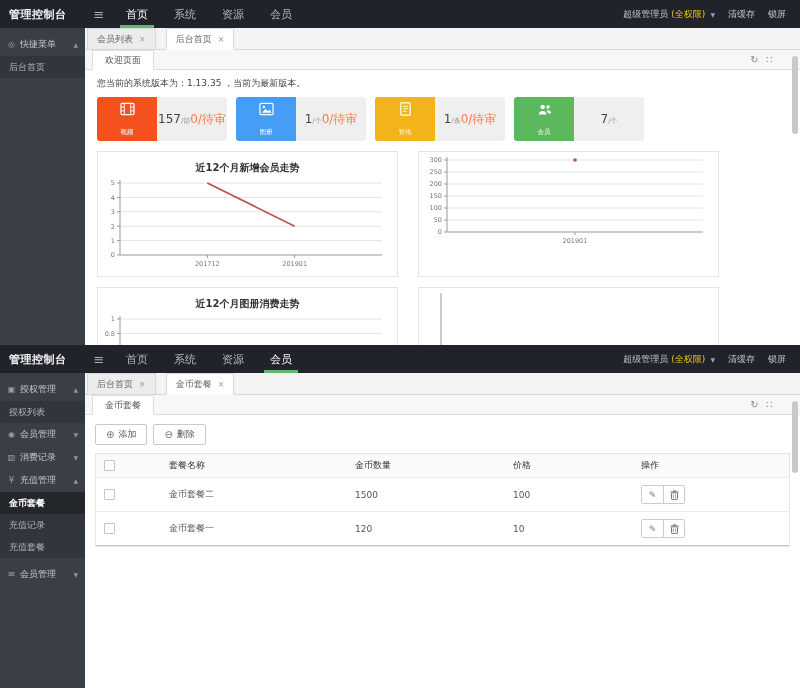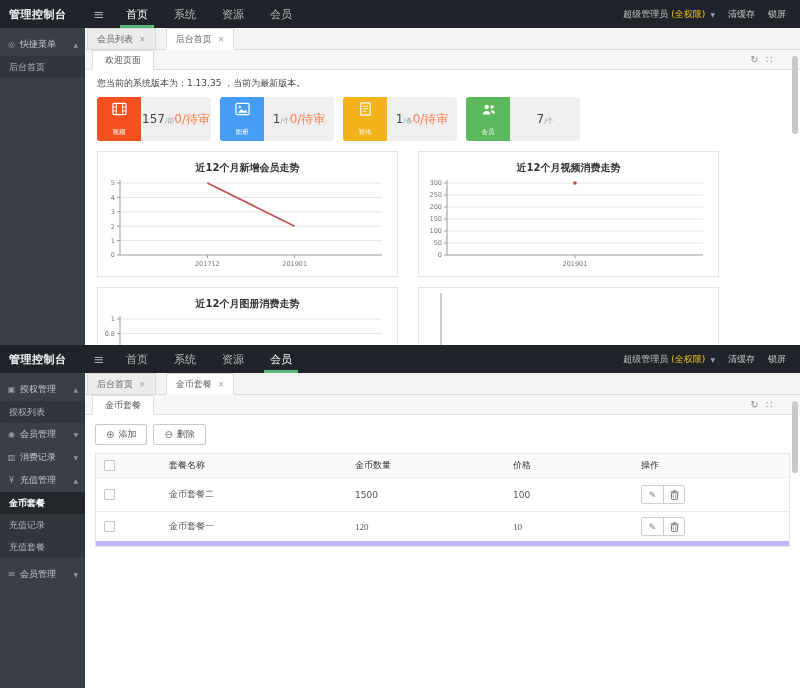--- a/index.html
+++ b/index.html
@@ -42,42 +42,42 @@
   .panel-strip{height:20px;background:#f7f7f7;border-bottom:1px solid #ddd;display:flex;}
   .panel-tab{height:20px;background:#fff;border:1px solid #ddd;border-bottom:1px solid #fff;margin-bottom:-1px;margin-left:7px;padding:0 12px;font-size:9px;color:#555;display:flex;align-items:center;}
   .panel-icons{margin-left:auto;display:flex;gap:7px;align-items:center;padding-right:28px;color:#8a8a8a;font-size:10px;height:100%;}
   .panel-icons span{cursor:pointer;line-height:1;}
   .scroll-thumb{position:absolute;right:2px;width:6px;background:#c9c9c9;border-radius:3px;}
 
   
   .welcome{font-size:9px;color:#444;padding:7px 12px 2px;}
   .cards{display:flex;gap:9px;padding:5px 12px 0;}
   .card{display:flex;height:44px;}
-  .card-ic{width:44px;border-radius:3px 0 0 3px;display:flex;flex-direction:column;align-items:center;justify-content:center;color:#fff;gap:13px;}
+  .card-ic{width:60px;border-radius:3px 0 0 3px;display:flex;flex-direction:column;align-items:center;justify-content:center;color:#fff;gap:13px;}
   .card-ic .lbl{font-size:6.5px;line-height:1;}
   .card-val{width:70px;background:#efefef;border-radius:0 3px 3px 0;display:flex;flex-direction:row;align-items:center;justify-content:center;}
   .numline{display:flex;align-items:baseline;}
   .numline .num{font-size:12px;color:#444;}
   .numline small{font-size:7px;color:#999;}
   .card-sub{font-size:12px;color:#ff7a45;margin-top:1px;min-height:8px;}
 
   
   .charts-row{display:flex;gap:20px;padding:10px 0 0 12px;}
   .chart-box{width:301px;height:126px;border:1px solid #e4e4e4;background:#fff;flex-shrink:0;}
   .chart-title{text-align:center;font-size:10px;font-weight:bold;color:#333;margin-top:9px;}
   .chart-box svg{display:block;margin:2px 0 0 4px;}
 
   
   .toolbar{padding:9px 0 0 10px;display:flex;gap:6px;}
   .btn{display:flex;align-items:center;gap:4px;border:1px solid #c9c9c9;background:#fff;border-radius:2px;font-size:9px;color:#555;padding:0 10px;height:21px;cursor:pointer;}
   .btn .ic{font-size:10px;color:#777;line-height:1;}
   .datatable{margin:8px 10px 0;border:1px solid #e6e6e6;}
   .trow{display:flex;align-items:center;border-bottom:1px solid #ececec;background:#fff;font-size:9px;color:#555;height:34px;}
   .trow.thead{height:24px;background:#fafafa;color:#333;}
-  .trow:last-child{border-bottom:5px solid #c4b5fd;font-family:Liberation Serif, serif;}
+  .trow:last-child{border-bottom:1px solid #c4b5fd;}
   .col-cb{width:26px;display:flex;justify-content:center;}
   .col-name{width:186px;margin-left:47px;}
   .col-coin{width:158px;}
   .col-price{width:128px;}
   .col-act{flex:1;}
   .cb{width:11px;height:11px;border:1px solid #c5c5c5;background:#fff;border-radius:1px;display:inline-block;cursor:pointer;}
   .btn-group{display:inline-flex;border:1px solid #ccc;border-radius:2px;overflow:hidden;}
   .abtn{width:21px;height:17px;display:flex;align-items:center;justify-content:center;background:#fff;color:#777;font-size:9px;cursor:pointer;}
   .abtn + .abtn{border-left:1px solid #ccc;}
 </style>
@@ -234,21 +234,20 @@
                 <text x="13" y="8.3" font-size="6.5" fill="#777" text-anchor="end">5</text>
                 <line x1="18" y1="3" x2="18" y2="78" stroke="#999"></line>
                 <line x1="105.33333333333333" y1="78" x2="105.33333333333333" y2="81" stroke="#999"></line>
                 <text x="105.33333333333333" y="89" font-size="6.5" fill="#777" text-anchor="middle">201712</text>
                 <line x1="192.66666666666666" y1="78" x2="192.66666666666666" y2="81" stroke="#999"></line>
                 <text x="192.66666666666666" y="89" font-size="6.5" fill="#777" text-anchor="middle">201901</text>
                 <polyline points="105.33333333333333,6 192.66666666666666,49.199999999999996" fill="none" stroke="#c0504d" stroke-width="1.7"></polyline>
               </svg>
           </div>
           <div class="chart-box">
-            <div class="chart-title">近12个月视频消费走势</div>
             <svg width="290" height="92">
                 <line x1="24" y1="78" x2="280" y2="78" stroke="#999" stroke-width="1"></line>
                 <line x1="21" y1="78" x2="24" y2="78" stroke="#999"></line>
                 <text x="19" y="80.3" font-size="6.5" fill="#777" text-anchor="end">0</text>
                 <line x1="24" y1="66" x2="280" y2="66" stroke="#e4e4e4" stroke-width="1"></line>
                 <line x1="21" y1="66" x2="24" y2="66" stroke="#999"></line>
                 <text x="19" y="68.3" font-size="6.5" fill="#777" text-anchor="end">50</text>
                 <line x1="24" y1="54.00000000000001" x2="280" y2="54.00000000000001" stroke="#e4e4e4" stroke-width="1"></line>
                 <line x1="21" y1="54.00000000000001" x2="24" y2="54.00000000000001" stroke="#999"></line>
                 <text x="19" y="56.300000000000004" font-size="6.5" fill="#777" text-anchor="end">100</text>

